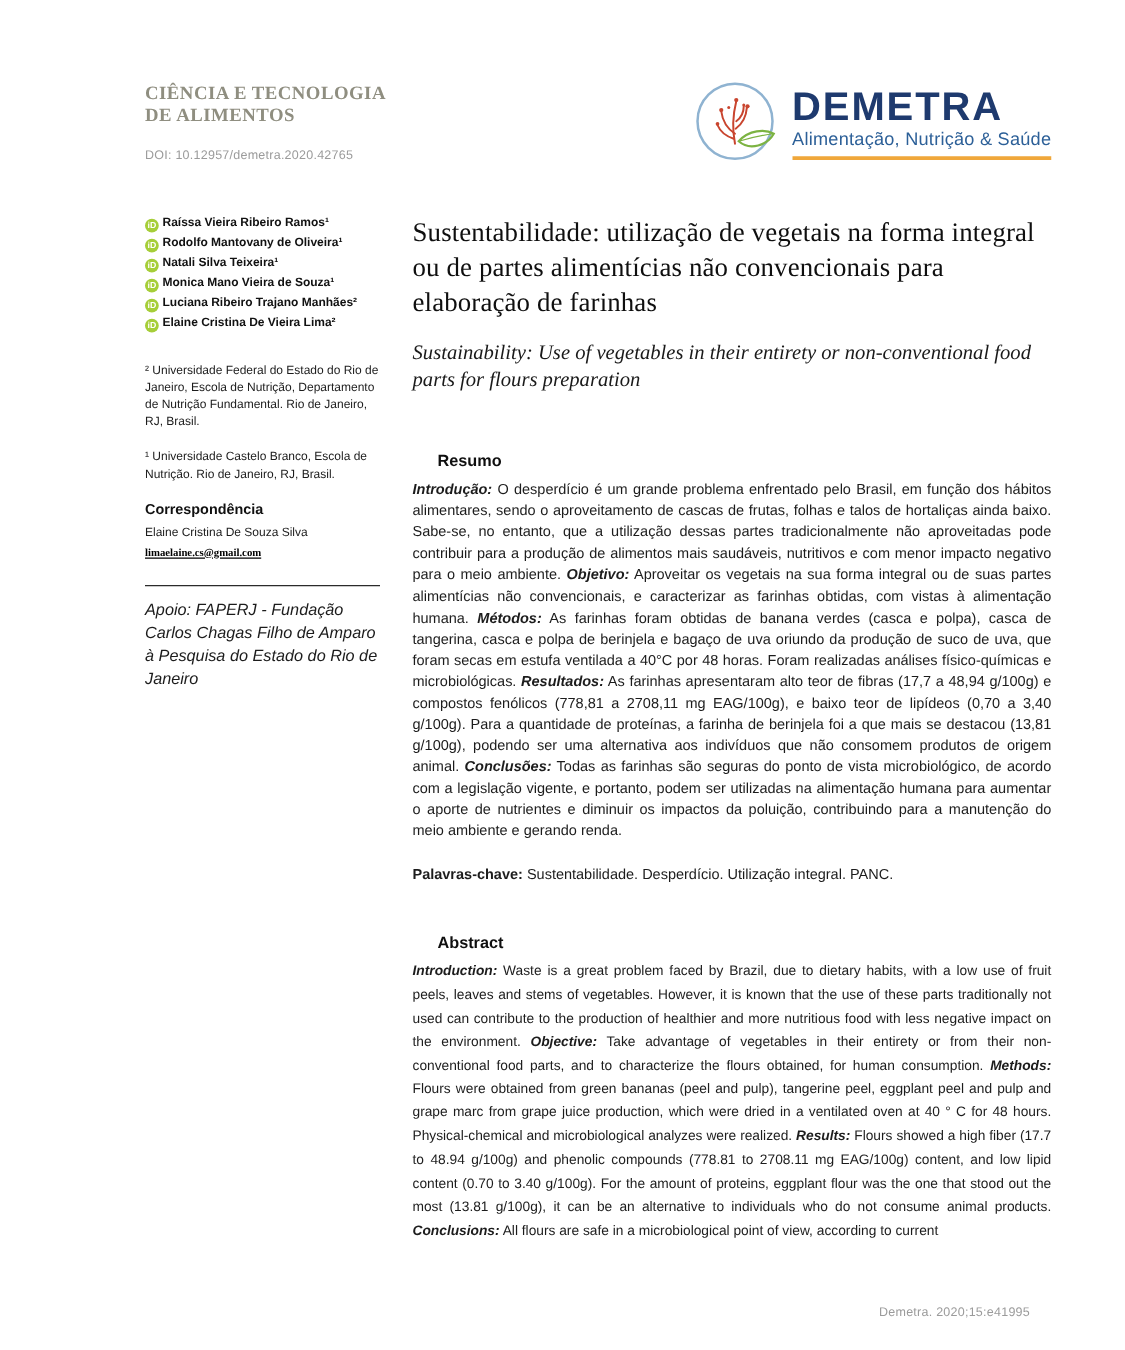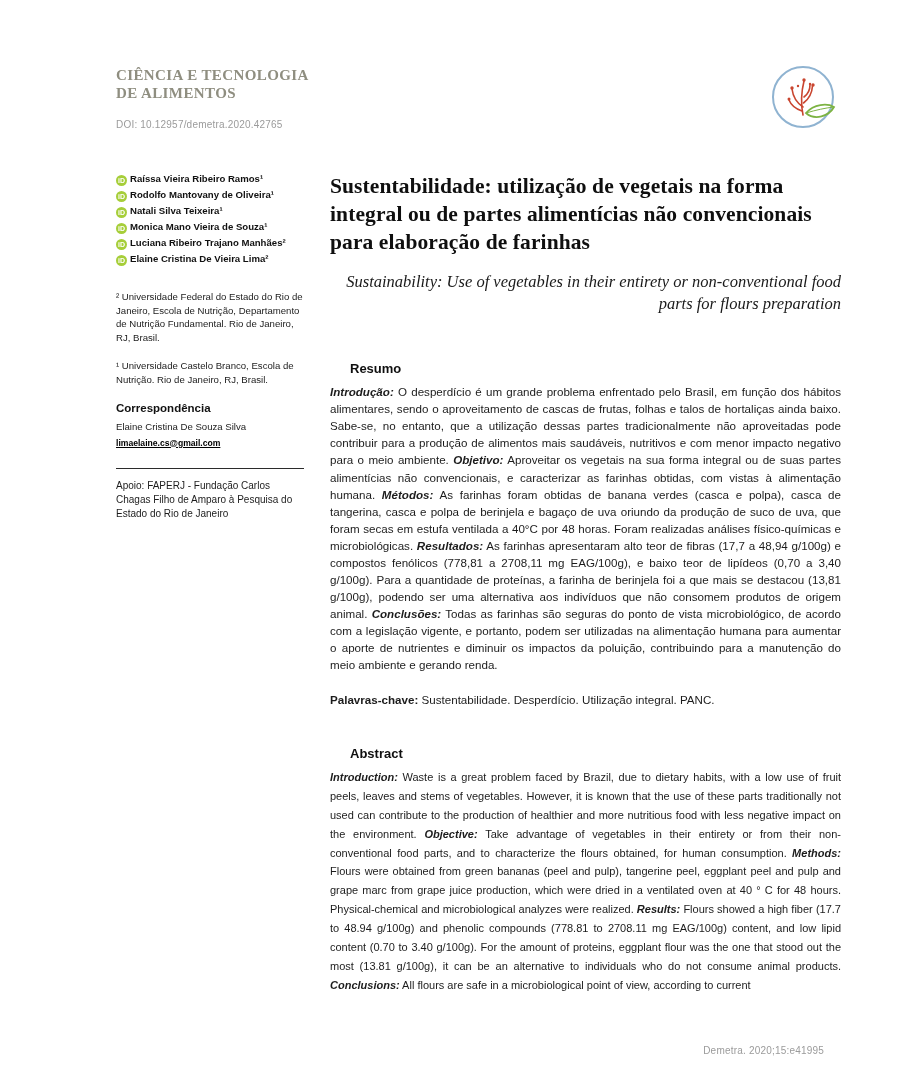--- a/index.html
+++ b/index.html
@@ -34,27 +34,27 @@
   .main{flex:1;min-width:0;}
 
   
   .author{font-size:9.6px;font-weight:bold;line-height:1.3;margin-bottom:3px;color:#111;}
   .orcid{display:inline-block;width:11px;height:11px;border-radius:50%;background:var(--orcid-green);color:#fff;font-size:7px;font-weight:bold;text-align:center;line-height:11px;margin-right:3px;vertical-align:-1px;font-style:normal;cursor:pointer;}
   .affiliations{margin-top:24px;}
   .affiliations p{font-size:9.6px;line-height:1.42;margin:0 0 15px;}
   .correspondence{margin-top:14px;}
   .corr-title{font-size:11.5px;font-weight:bold;color:#111;}
   .corr-name{font-size:9.6px;margin-top:7px;}
-  .corr-email{font-size:8.6px;font-weight:bold;color:#000;text-decoration:underline;display:inline-block;margin-top:2px;cursor:pointer;}
+  .corr-email{font-size:8.6px;font-weight:bold;color:#000;text-decoration:underline;display:inline-block;margin-top:2px;cursor:pointer;font-family:Liberation Serif, serif;}
   .sidebar-rule{border:none;border-top:1.5px solid #2b2b2b;margin:18px 0 10px;}
-  .support{font-size:10px;line-height:1.42;margin:0;}
+  .support{font-size:13px;line-height:1.42;margin:0;font-style:italic;}
 
   
-  .title-pt{font-family:"Liberation Serif", serif;font-size:21.5px;line-height:1.3;font-weight:bold;margin:0;color:#0f0f0f;letter-spacing:.1px;}
-  .title-en{font-family:"Liberation Serif", serif;font-size:16.5px;line-height:1.35;font-style:italic;font-weight:normal;margin:14px 0 0;color:#1a1a1a;text-align:right;}
+  .title-pt{font-family:"Liberation Serif", serif;font-size:21.5px;line-height:1.3;font-weight:normal;margin:0;color:#0f0f0f;letter-spacing:.1px;}
+  .title-en{font-family:"Liberation Serif", serif;font-size:16.5px;line-height:1.35;font-style:italic;font-weight:normal;margin:14px 0 0;color:#1a1a1a;}
   .section-heading{font-size:13px;font-weight:bold;margin:0 0 7px;color:#0f0f0f;padding-left:20px;}
   .resumo-heading{margin-top:46px;}
   .abstract-heading{margin-top:40px;}
   .body-text{font-size:11.6px;line-height:1.47;text-align:justify;margin:0;color:var(--text);}
   .abstract-text{font-size:11px;line-height:1.72;}
   .seg-label{font-style:italic;font-weight:bold;}
   .keywords{font-size:11.6px;margin:20px 0 0;color:var(--text);}
   .kw-label{font-weight:bold;}
 
   
@@ -90,20 +90,24 @@
             <circle cx="27" cy="28" r="1.7"></circle>
             <circle cx="48" cy="25" r="1.7"></circle>
             <circle cx="24" cy="39" r="1.5"></circle>
             <circle cx="45" cy="24" r="1.2"></circle>
             <circle cx="33" cy="26" r="1.2"></circle>
           </g>
           <path d="M41 53 C49 44 62 43 69 47 C64 56 50 61 41 53 Z" fill="none" stroke="#7CB342" stroke-width="1.8"></path>
           <path d="M41 53 C51 50 60 48 69 47" stroke="#7CB342" stroke-width="1" fill="none"></path>
         </svg>
       </span>
+      <div class="brand-block">
+        <div class="brand">DEMETRA</div>
+        <div class="tagline">Alimentação, Nutrição &amp; Saúde</div>
+      </div>
     </div>
   </header>
 
   <div class="content">
 
     <aside class="sidebar">
       <div class="author-list">
           <div class="author">
       <span class="orcid">iD</span><span class="author-name">Raíssa Vieira Ribeiro Ramos¹</span>
     </div>

